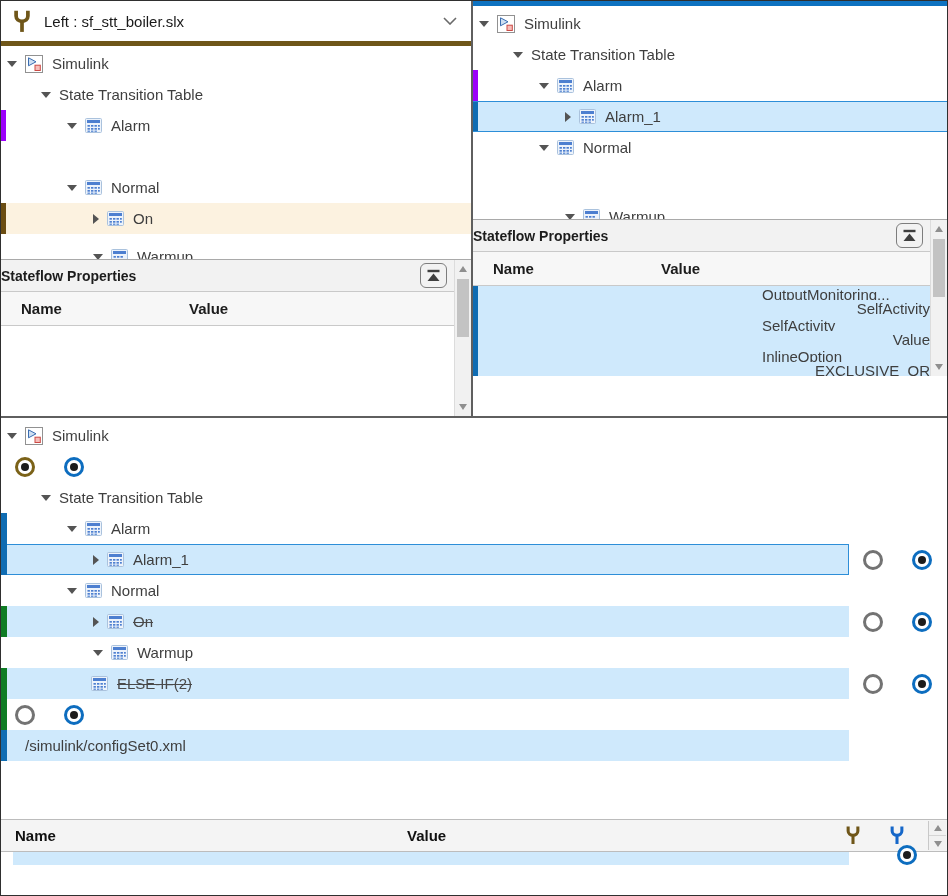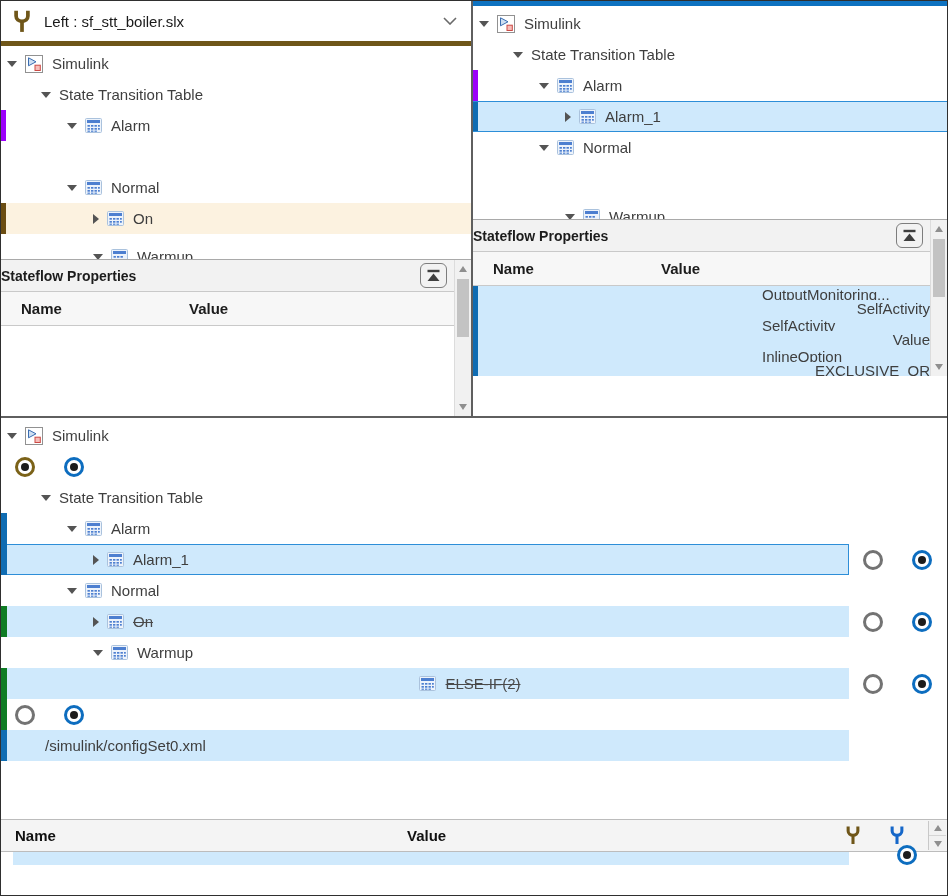--- a/index.html
+++ b/index.html
@@ -24,21 +24,21 @@
 
   .tree{height:213px;overflow:hidden;position:relative;padding-top:2px;background:#fff;}
   .trow{height:31px;display:flex;align-items:center;position:relative;}
   .trow.clip7{position:relative;top:7px;}
   .mark{position:absolute;left:0;top:0;bottom:0;width:5px;z-index:3;}
   .mark.purple{background:#9C00FA;}
   .mark.brown{background:#6B4D12;}
   .mark.blue{background:#0F6CB2;}
   .mark.green{background:#0F7C24;}
   .lv0{padding-left:6px;text-align:center;} .lv1{padding-left:40px;} .lv2{padding-left:66px;}
-  .lv3{padding-left:92px;} .lv4{padding-left:90px;justify-content:center;} .lvS{padding-left:20px;} .lvC{padding-left:44px;}
+  .lv3{padding-left:92px;} .lv4{padding-left:90px;} .lvS{padding-left:20px;} .lvC{padding-left:24px;}
   .tri{width:0;height:0;margin-right:8px;flex:none;}
   .tri.down{border-left:5px solid transparent;border-right:5px solid transparent;border-top:6px solid #545454;}
   .tri.right{border-top:5px solid transparent;border-bottom:5px solid transparent;border-left:6px solid #545454;}
   .ticon{flex:none;margin-right:9px;display:inline-flex;}
   .bicon{flex:none;margin-right:9px;display:inline-flex;}
   .tlabel{font-size:15px;color:#3e3e3e;white-space:nowrap;}
   .strike{text-decoration:line-through;color:#4a4a4a;}
   .hl-beige{background:#FCF2E0;}
   .sel-full{background:#CFE9FC;border-top:1px solid #2D8ED8;border-bottom:1px solid #2D8ED8;}
 

